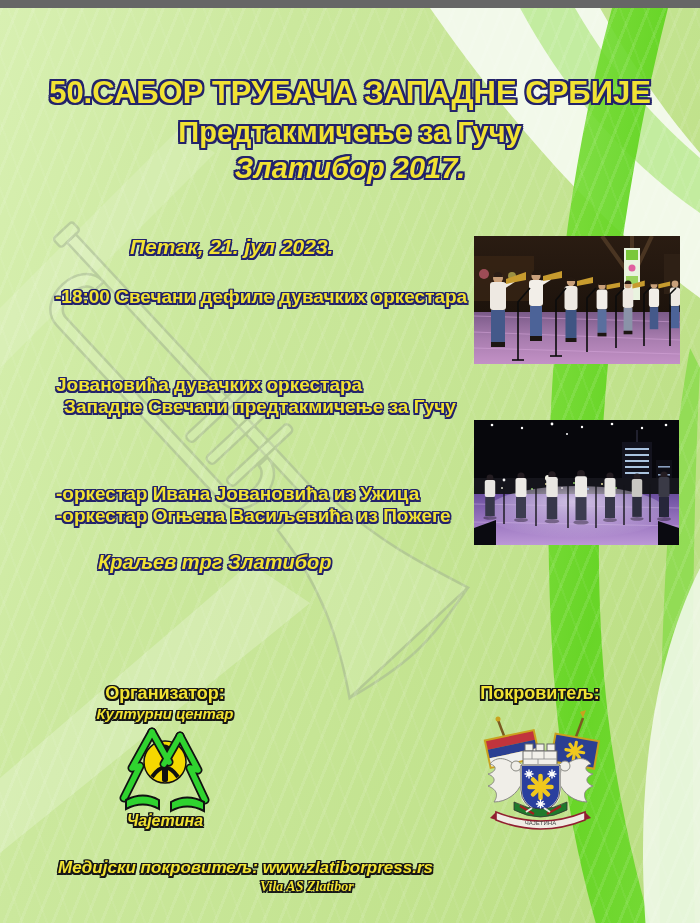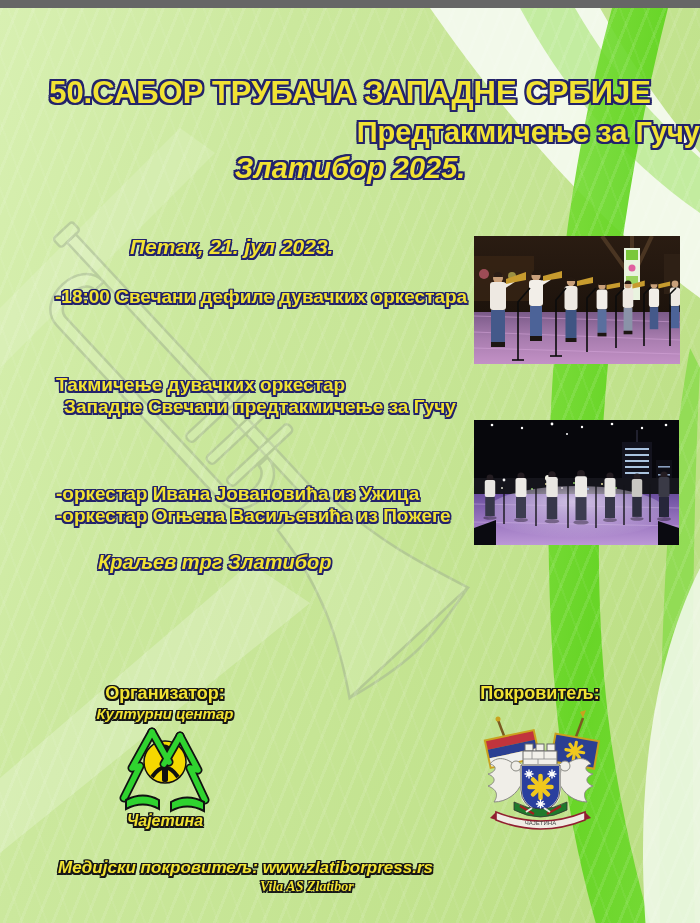--- a/index.html
+++ b/index.html
@@ -63,26 +63,26 @@
       <rect x="258" y="6" width="10" height="84" rx="4"></rect>
       <rect x="288" y="6" width="10" height="84" rx="4"></rect>
       <path d="M360,26 C432,22 482,4 532,-14 L532,148 C482,116 432,92 360,86 Z"></path>
       <path d="M532,-14 C547,52 547,84 532,148" fill="none"></path>
     </g>
   </svg>
 
   <div class="layer streaks"></div>
 
   <div class="txt ctr on2" style="top:68px;font-size:31px;">50.САБОР ТРУБАЧА ЗАПАДНЕ СРБИЈЕ</div>
-  <div class="txt ctr on2" style="top:109px;font-size:29px;text-align:right;">Предтакмичење за Гучу</div>
-  <div class="txt ctr on2 it" style="top:145px;font-size:29px;">Златибор 2025.</div>
+  <div class="txt ctr on2" style="top:109px;font-size:29px;">Предтакмичење за Гучу</div>
+  <div class="txt ctr on2 it" style="top:145px;font-size:29px;">Златибор 2017.</div>
 
   <div class="txt on1 it" style="left:130px;top:227px;font-size:21px;">Петак, 21. јул 2023.</div>
   <div class="txt on1" style="left:55px;top:279px;font-size:19px;">-18:00 Свечани дефиле дувачких оркестара</div>
-  <div class="txt on1" style="left:56px;top:367px;font-size:19px;">Такмичење дувачких оркестар</div>
+  <div class="txt on1" style="left:56px;top:367px;font-size:19px;">Јовановића дувачких оркестара</div>
   <div class="txt on1" style="left:64px;top:389px;font-size:19px;">Западне Свечани предтакмичење за Гучу</div>
   <div class="txt on1" style="left:56px;top:476px;font-size:19px;">-оркестар Ивана Јовановића из Ужица</div>
   <div class="txt on1" style="left:56px;top:498px;font-size:19px;">-оркестар Огњена Васиљевића из Пожеге</div>
   <div class="txt on1 it" style="left:98px;top:543px;font-size:20px;">Краљев трг Златибор</div>
 
   <svg class="photo" style="left:474px;top:228px;" width="206" height="128" viewBox="0 0 206 128">
     <defs>
       <linearGradient id="p1bg" x1="0" y1="0" x2="0" y2="1">
         <stop offset="0" stop-color="#2a1c12"></stop>
           <stop offset="1" stop-color="#140d08"></stop>

